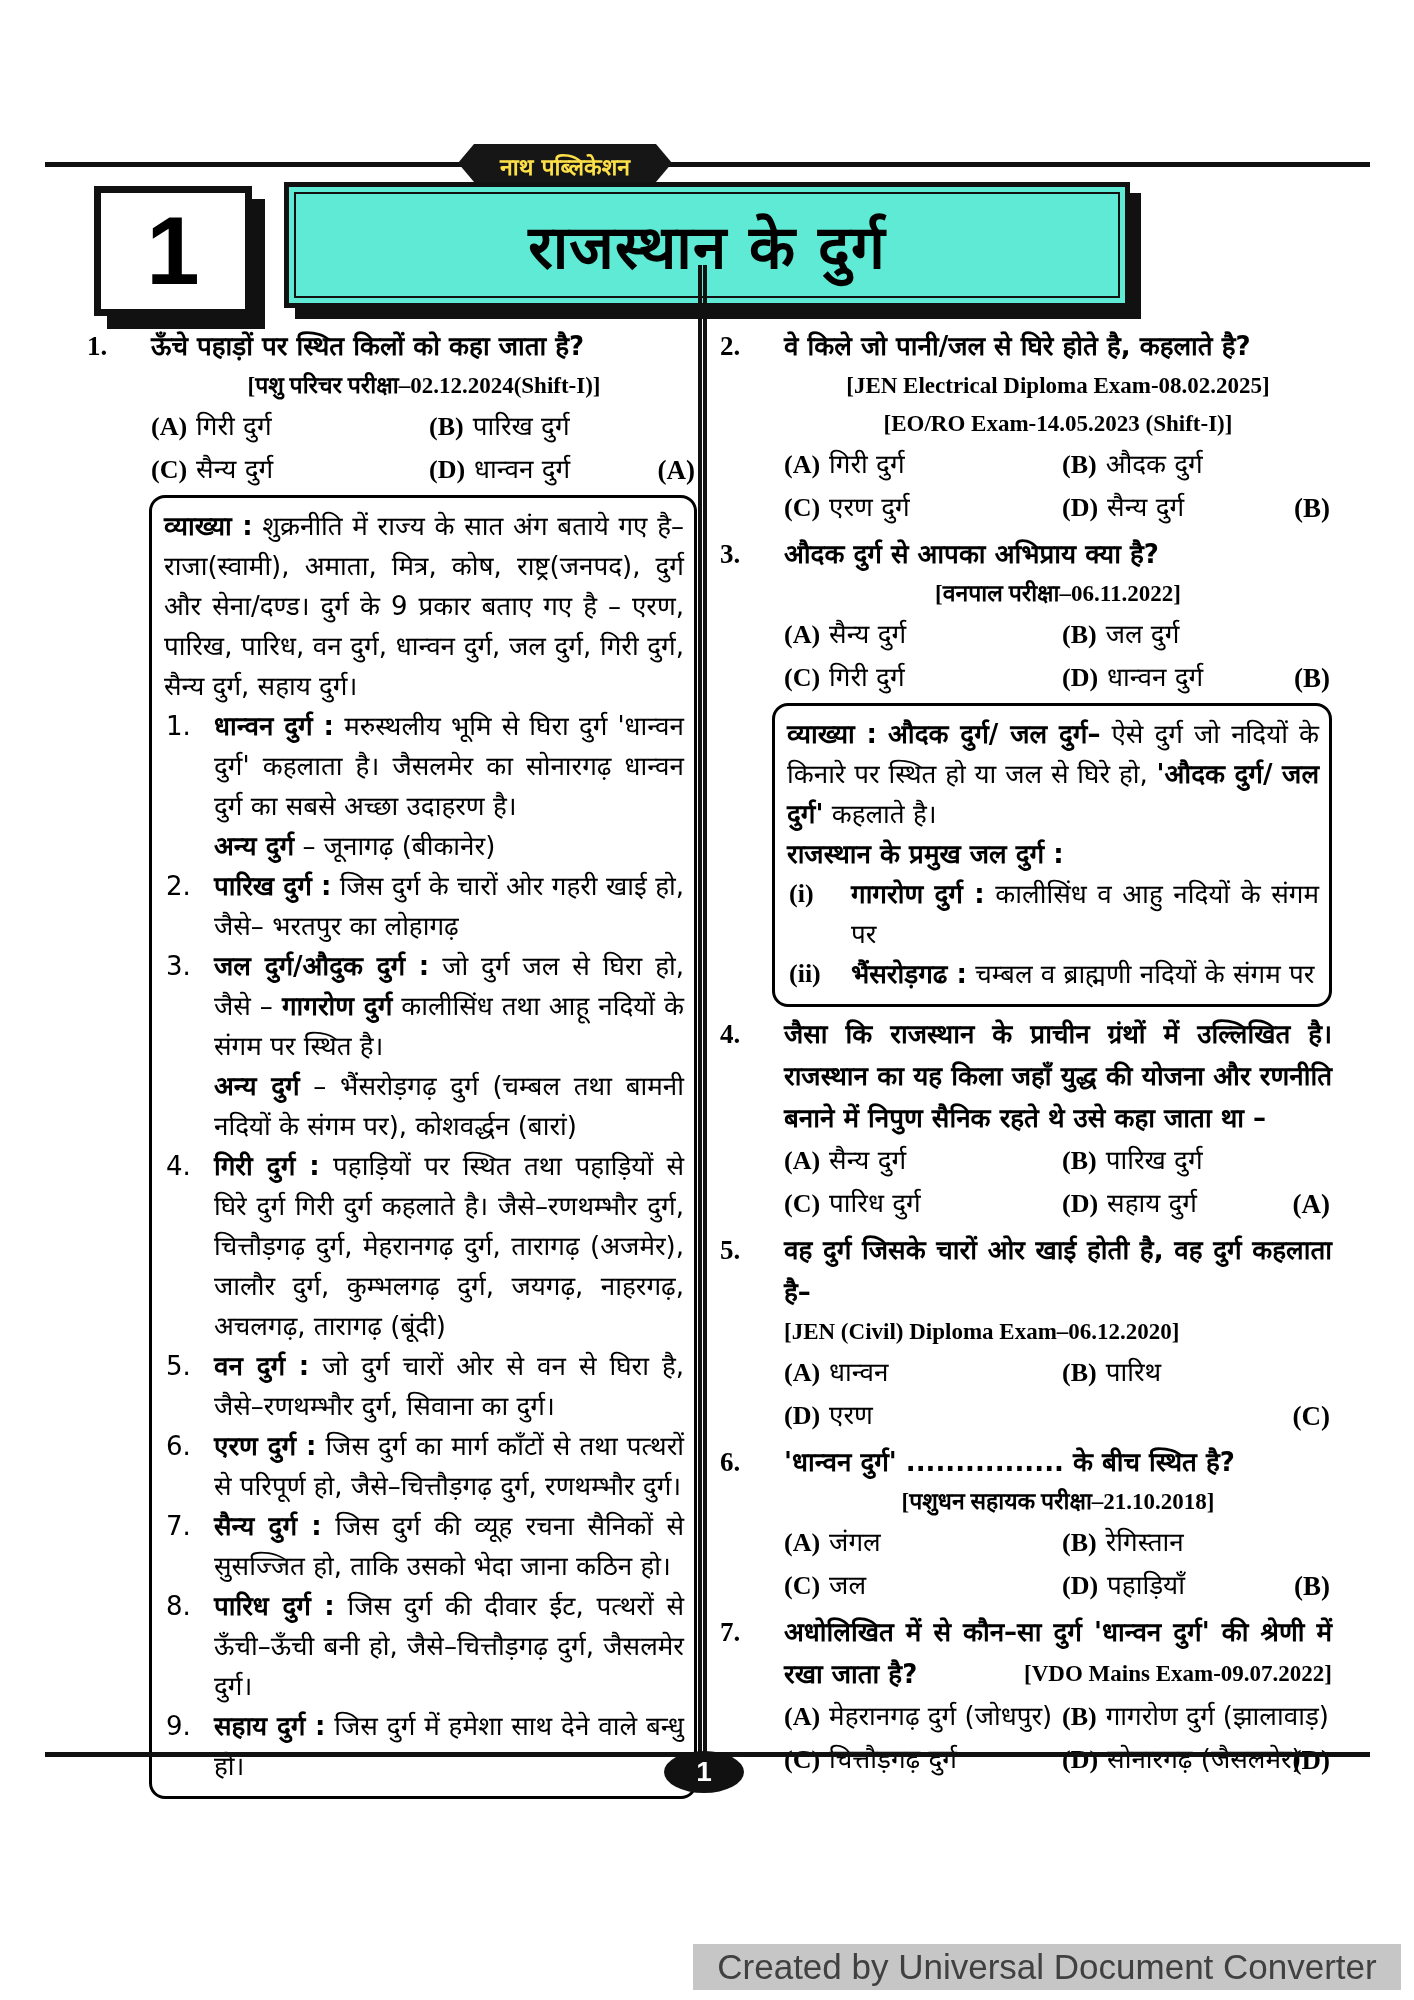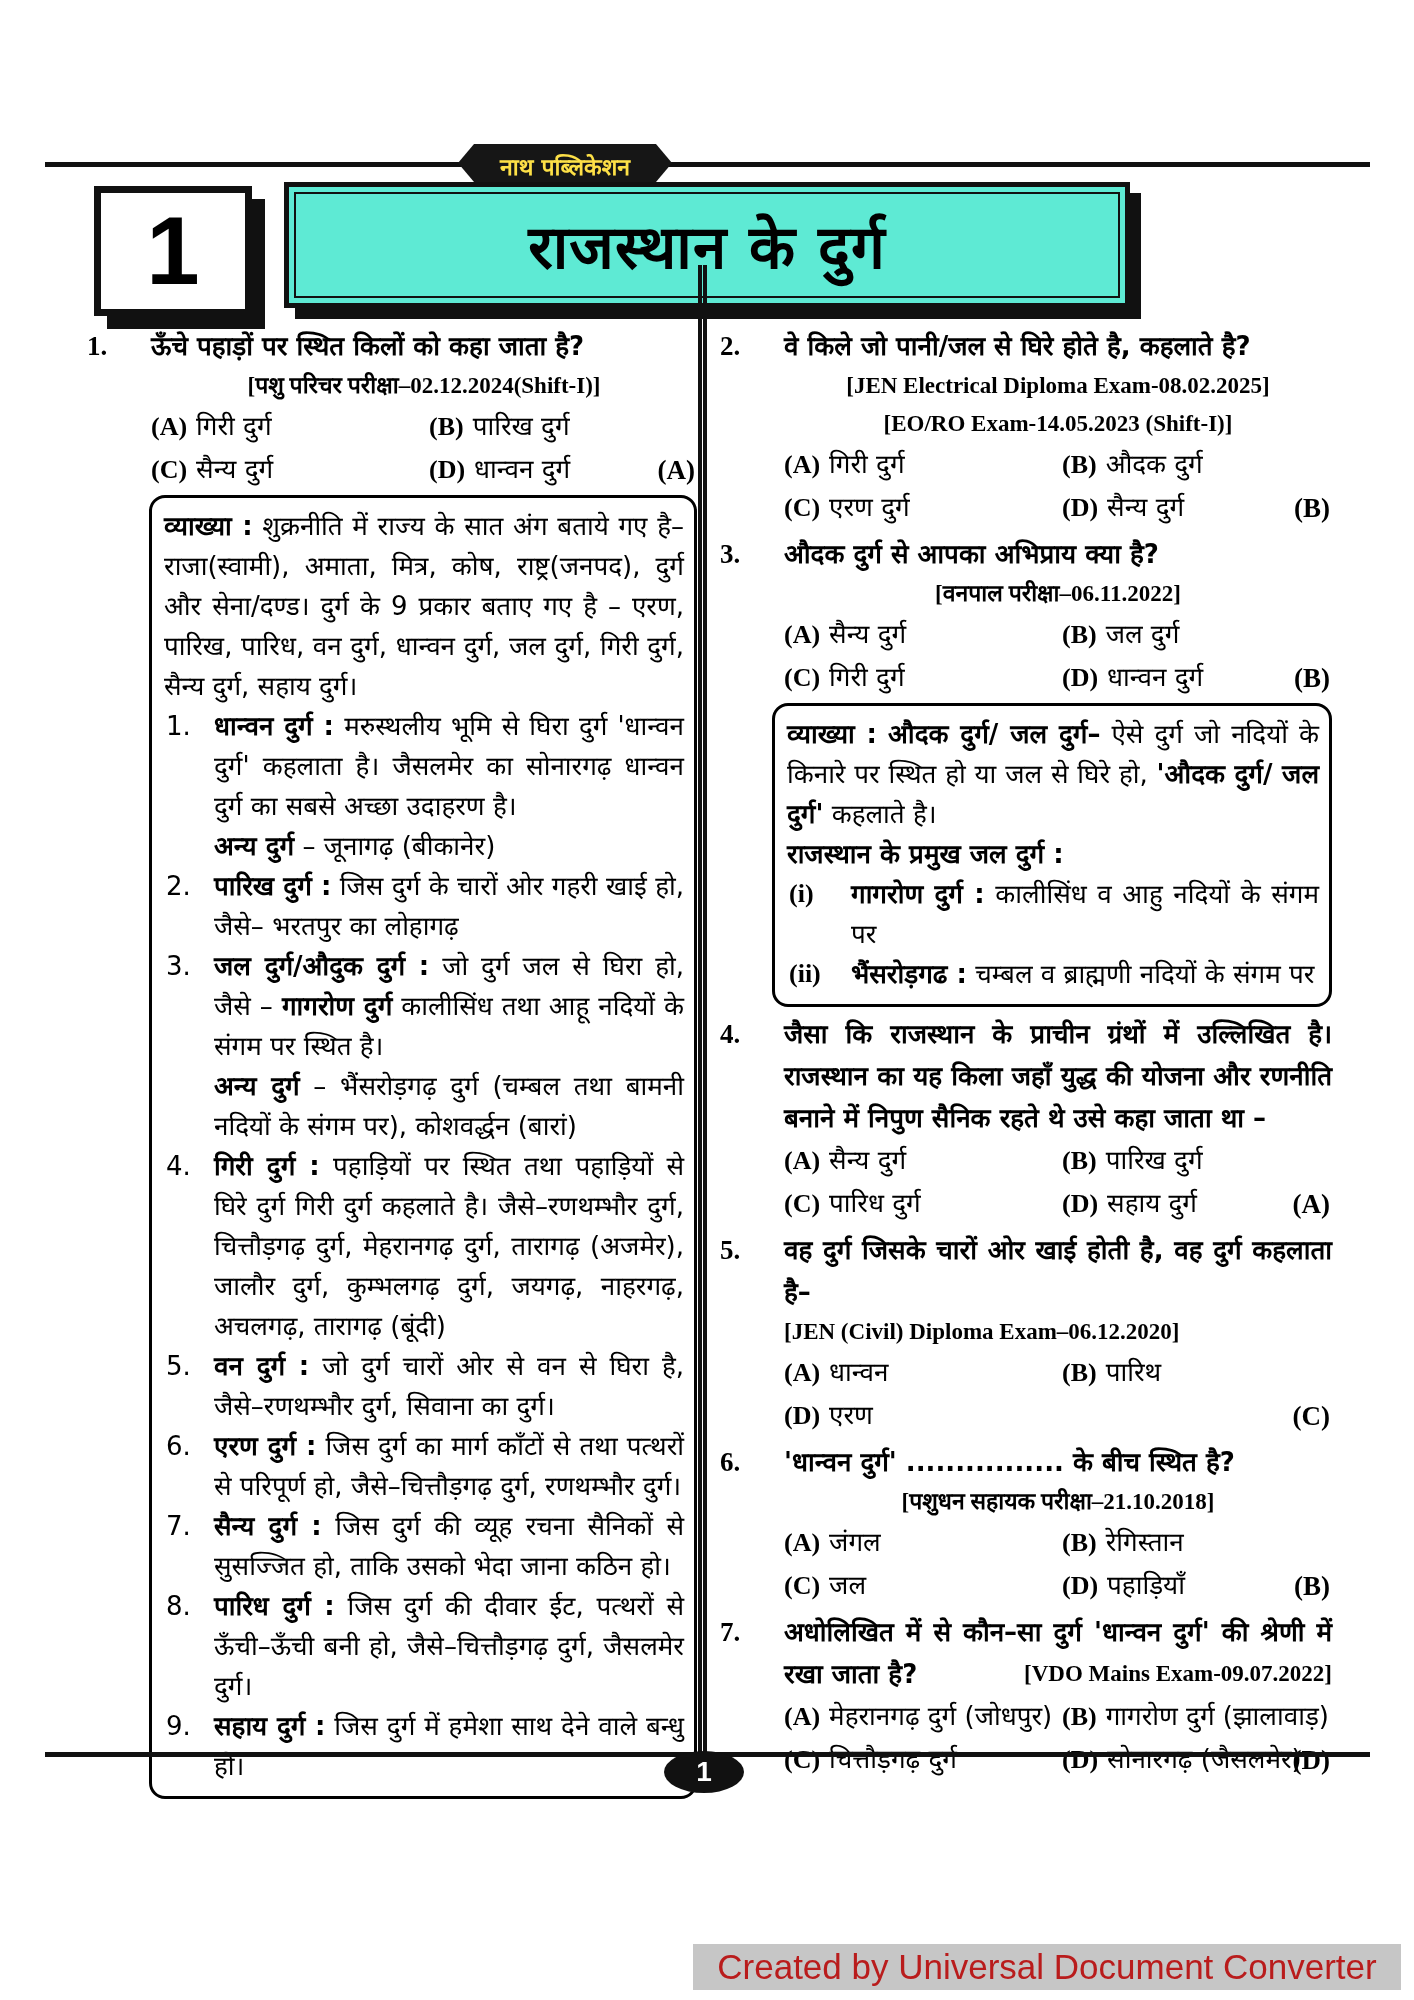--- a/index.html
+++ b/index.html
@@ -67,21 +67,21 @@
 
   
   .footer-rule { position:absolute; left:45px; top:1752px; width:1325px; height:5px; background:#111; }
   .page-num-ellipse {
     position:absolute; left:664px; top:1751px; width:80px; height:42px; background:#111;
     border-radius:50%; color:#fff; display:flex; align-items:center; justify-content:center;
     font-family:"Liberation Sans", sans-serif; font-size:28px; font-weight:bold; z-index:3;
   }
   .watermark {
     position:absolute; left:693px; top:1944px; width:708px; height:46px; background:#c6c6c6;
-    color:#b91c1c; font-family:"Liberation Sans", sans-serif; font-size:35px;
+    color:#404040; font-family:"Liberation Sans", sans-serif; font-size:35px;
     display:flex; align-items:center; justify-content:center; white-space:nowrap;
   }
 </style>
 </head>
 <body>
 
 <div class="page">
 
   <div class="header-rule"></div>
   <div class="publisher-badge">

